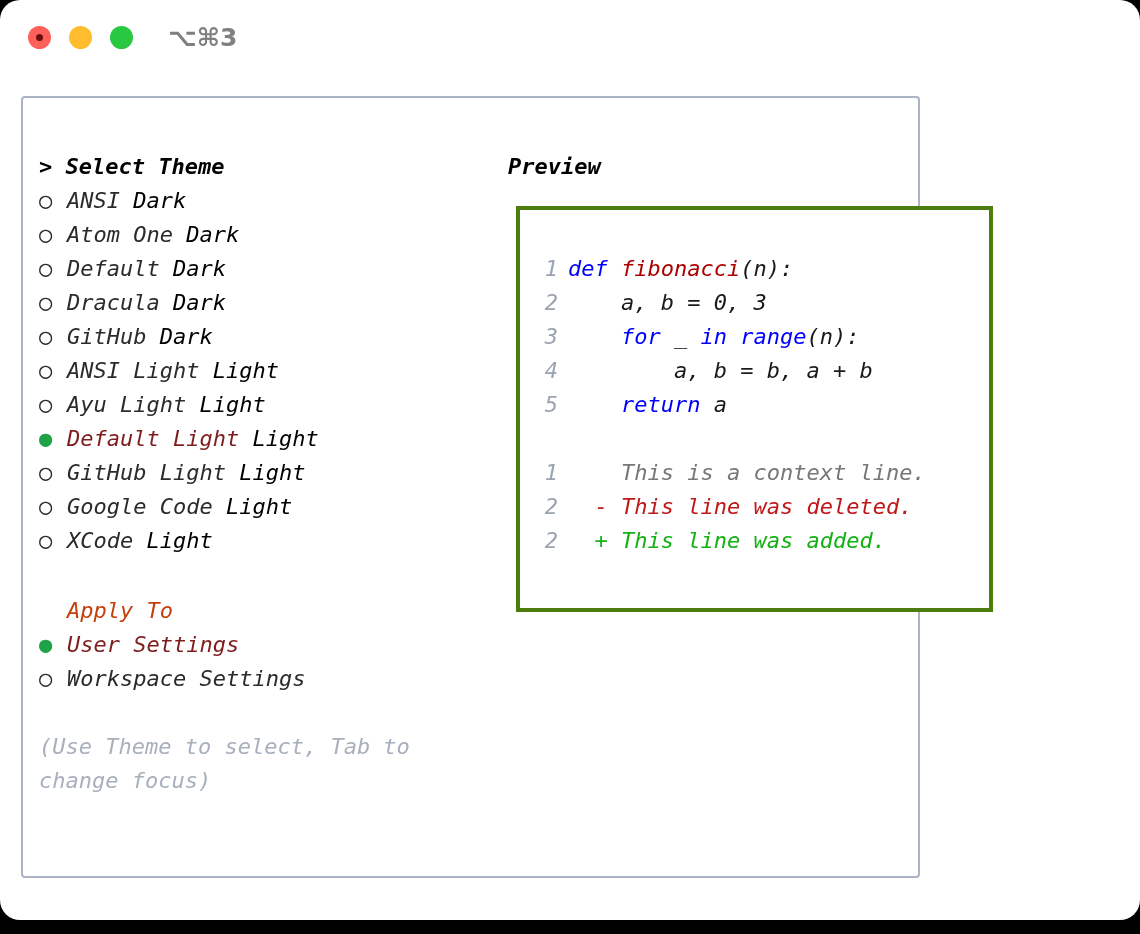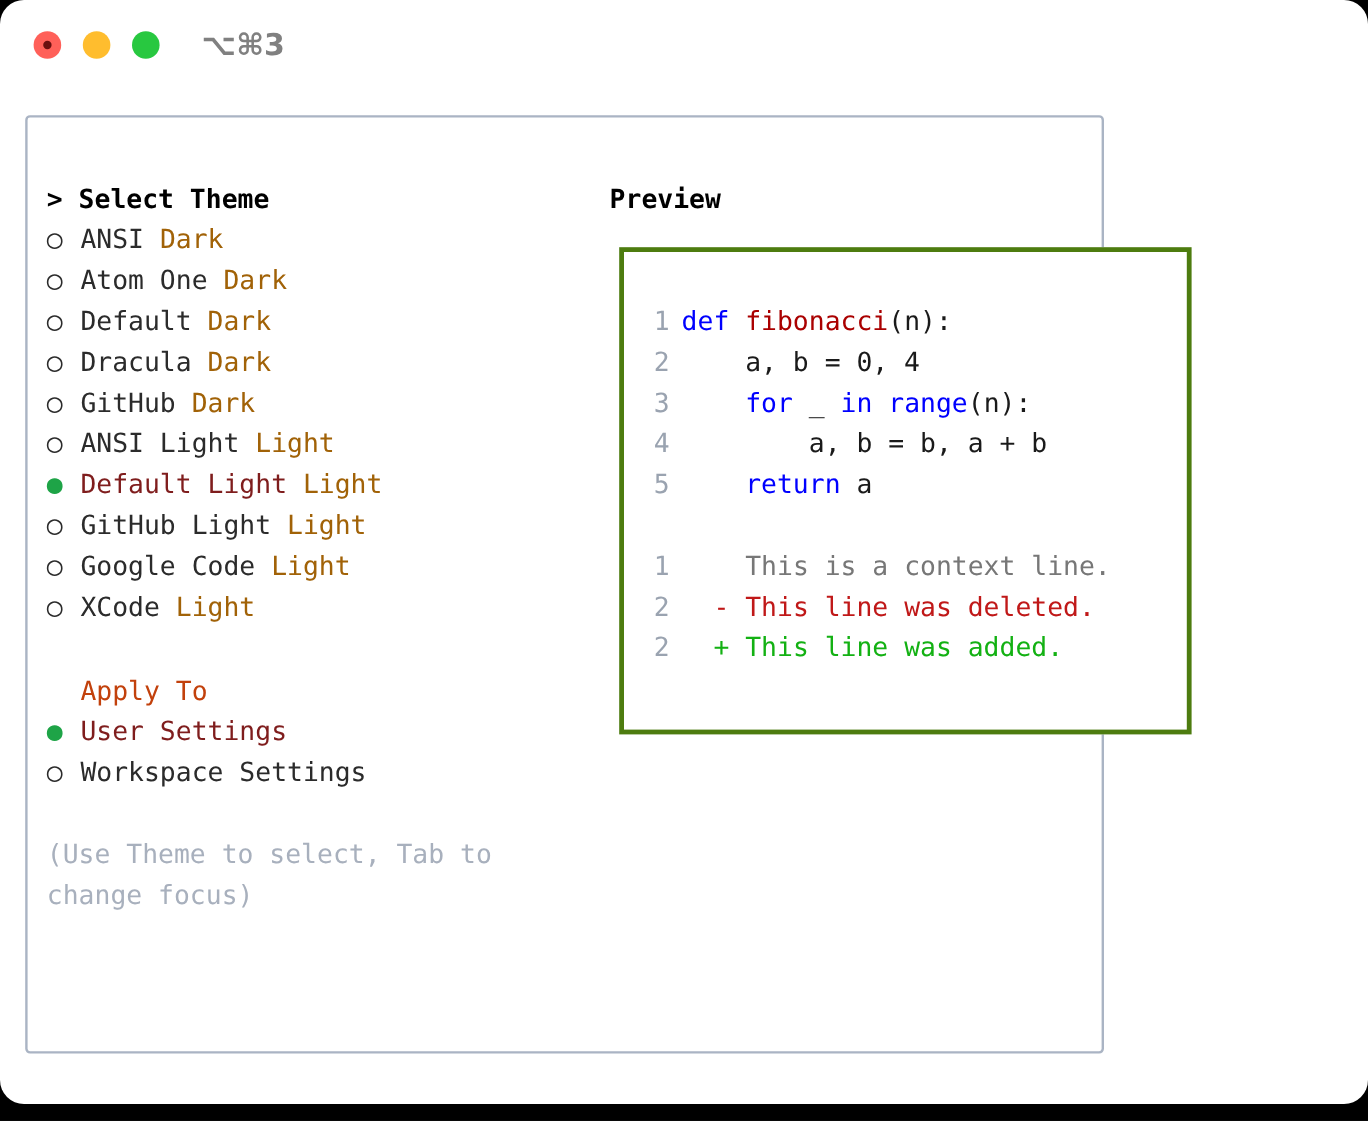--- a/index.html
+++ b/index.html
@@ -67,20 +67,21 @@
   .panel {
     position: absolute;
     left: 21px;
     top: 96px;
     width: 899px;
     height: 782px;
     border: 2px solid #aab4c4;
     border-radius: 4px;
     background: #ffffff;
     box-sizing: border-box;
+    font-style: italic;
   }
 
   .col-left {
     position: absolute;
     left: 16px;
     top: 52px;
     width: 450px;
   }
   .col-right {
     position: absolute;
@@ -106,21 +107,21 @@
     color: #2b2b2b;
   }
   .row .marker {
     display: inline-block;
     width: 28px;
     color: #2b2b2b;
   }
   .row.selected .marker { color: #1ea447; }
   .row.selected .label { color: #7f1d1d; }
   .row .label { color: #2b2b2b; }
-  .row .suffix { color: #a16207; }
+  .row .suffix { color: #000000; }
 
   .section-head {
     height: 34px;
     line-height: 34px;
     font-size: 22px;
     color: #c2410c;
     white-space: pre;
   }
   .section-head .marker {
     display: inline-block;
@@ -220,20 +221,21 @@
 
 
       <div class="row"><span class="marker">○</span><span class="label">Default</span> <span class="suffix">Dark</span></div>
 
       <div class="row"><span class="marker">○</span><span class="label">Dracula</span> <span class="suffix">Dark</span></div>
 
       <div class="row"><span class="marker">○</span><span class="label">GitHub</span> <span class="suffix">Dark</span></div>
 
       <div class="row"><span class="marker">○</span><span class="label">ANSI Light</span> <span class="suffix">Light</span></div>
 
+      <div class="row"><span class="marker">○</span><span class="label">Ayu Light</span> <span class="suffix">Light</span></div>
 
       <div class="row selected"><span class="marker">●</span><span class="label">Default Light</span> <span class="suffix">Light</span></div>
 
       <div class="row"><span class="marker">○</span><span class="label">GitHub Light</span> <span class="suffix">Light</span></div>
 
       <div class="row"><span class="marker">○</span><span class="label">Google Code</span> <span class="suffix">Light</span></div>
 
       <div class="row"><span class="marker">○</span><span class="label">XCode</span> <span class="suffix">Light</span></div>
 
       <div class="spacer-lg"></div>
@@ -252,21 +254,21 @@
 
     <div class="col-right">
 
       <div class="preview-title">Preview</div>
 
       <div class="preview-box">
         <div class="code-area">
 
           <div class="code-line"><span class="lineno">1</span><span class="code-text"><span class="tok-kw">def </span><span class="tok-fn">fibonacci</span><span class="tok-plain">(n):</span></span></div>
 
-          <div class="code-line"><span class="lineno">2</span><span class="code-text"><span class="tok-plain">    a, b = 0, 4</span></span></div>
+          <div class="code-line"><span class="lineno">2</span><span class="code-text"><span class="tok-plain">    a, b = 0, 3</span></span></div>
 
           <div class="code-line"><span class="lineno">3</span><span class="code-text"><span class="tok-plain">    </span><span class="tok-kw">for</span><span class="tok-plain"> _ </span><span class="tok-kw">in</span><span class="tok-plain"> </span><span class="tok-kw">range</span><span class="tok-plain">(n):</span></span></div>
 
           <div class="code-line"><span class="lineno">4</span><span class="code-text"><span class="tok-plain">        a, b = b, a + b</span></span></div>
 
           <div class="code-line"><span class="lineno">5</span><span class="code-text"><span class="tok-plain">    </span><span class="tok-kw">return</span><span class="tok-plain"> a</span></span></div>
 
           <div class="blank-line"></div>
 
           <div class="diff-line"><span class="lineno">1</span><span class="code-text diff-ctx">  <span> </span> <span>This is a context line.</span></span></div>

